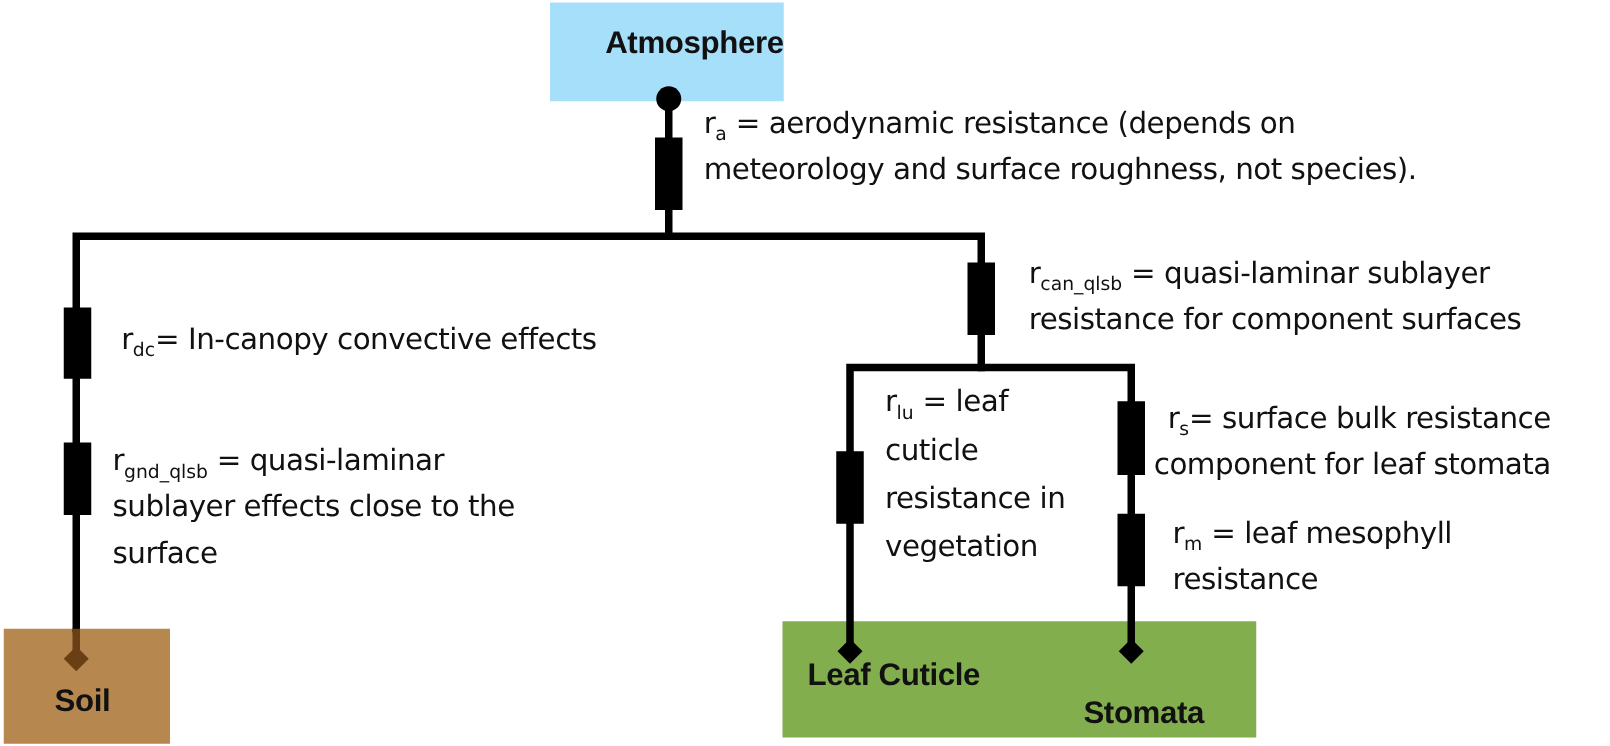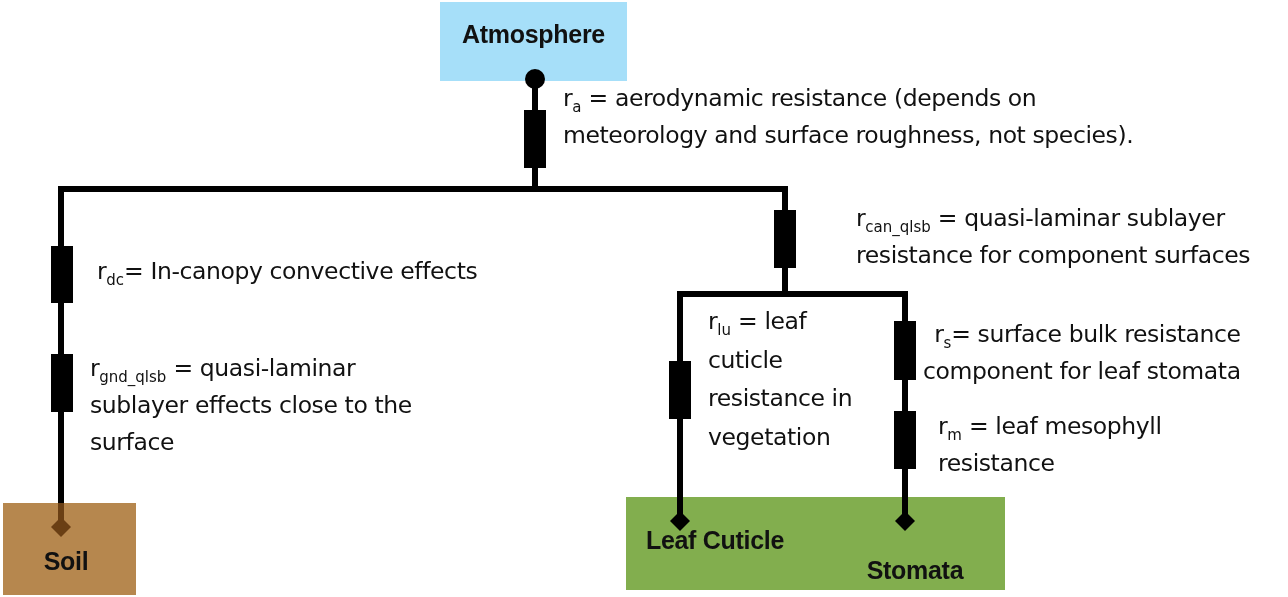--- a/index.html
+++ b/index.html
@@ -39,39 +39,39 @@
     <rect x="669" y="361" width="22" height="58"></rect>
     <rect x="894" y="321" width="22" height="59"></rect>
     <rect x="894" y="411" width="22" height="58"></rect>
   </g>
 
   <polygon points="61,517 71,527 61,537 51,527" fill="#6a3f14"></polygon>
   <polygon points="680,511 690,521 680,531 670,521" fill="#000"></polygon>
   <polygon points="905,511 915,521 905,531 895,521" fill="#000"></polygon>
 </svg>
 
-<div class="box" style="left:440px; top:20px; width:187px;">
+<div class="box" style="left:440px; top:20px; width:187px;justify-content:flex-end;">
   <span class="box-label">Atmosphere</span>
 </div>
 <div class="box" style="left:3px; top:547px; width:126px;">
   <span class="box-label">Soil</span>
 </div>
 <div class="box" style="left:630px; top:526px; width:170px;">
   <span class="box-label">Leaf Cuticle</span>
 </div>
 <div class="box" style="left:850px; top:530px; width:130px;margin-top:26px;">
   <span class="box-label">Stomata</span>
 </div>
 
 <div class="note" style="left:563px; top:80px;">
   <div><span>r</span><sub>a</sub> <span>= aerodynamic  resistance (depends on</span></div>
   <div>meteorology and surface roughness,  not species).</div>
 </div>
 
-<div class="note" style="left:856px; top:200px;">
+<div class="note" style="left:823px; top:200px;">
   <div><span>r</span><sub>can_qlsb</sub> <span>= quasi-laminar  sublayer</span></div>
   <div>resistance for component surfaces</div>
 </div>
 
 <div class="note" style="left:97px; top:253px;">
   <div><span>r</span><sub>dc</sub><span>= In-canopy  convective  effects</span></div>
 </div>
 
 <div class="note" style="left:90px; top:350px;">
   <div><span>r</span><sub>gnd_qlsb</sub> <span>= quasi-laminar</span></div>

